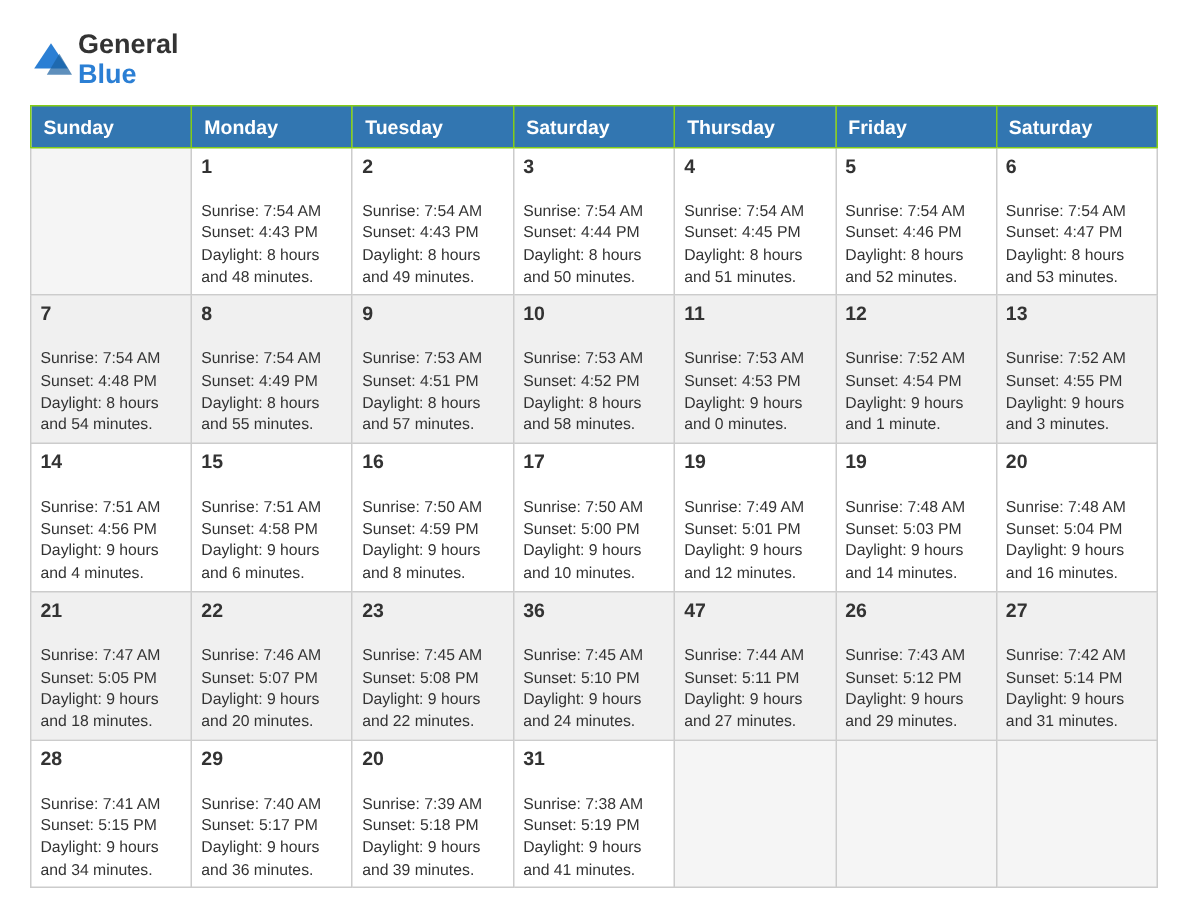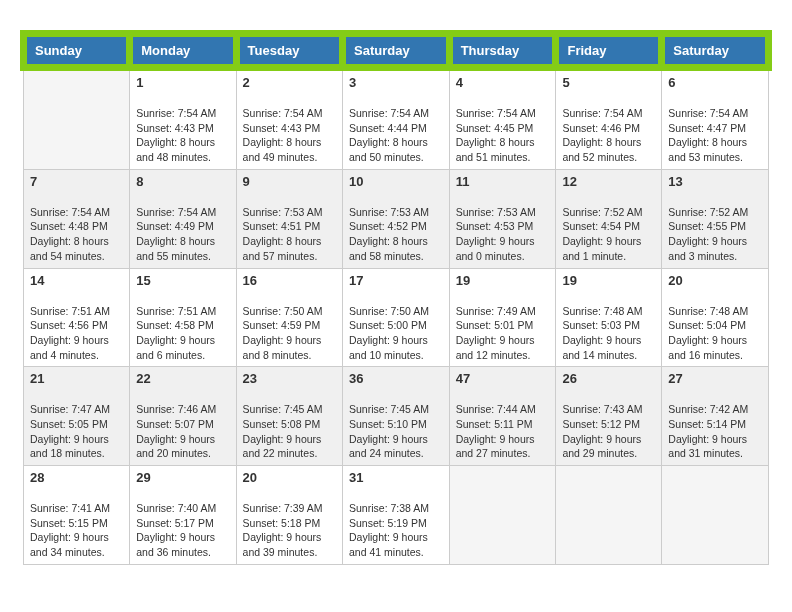--- a/index.html
+++ b/index.html
@@ -57,21 +57,21 @@
       border-collapse: collapse;
       font-size: 11px;
     }
     .calendar th {
       background-color: #3276b1;
       color: #fff;
       text-align: left;
       padding: 6px 8px;
       font-size: 13px;
       font-weight: bold;
-      border: 7px solid #84cc16;
+      border: 1px solid #84cc16;
     }
     .calendar td {
       border: 1px solid #ccc;
       vertical-align: top;
       padding: 4px 6px;
       width: 108px;
       min-height: 80px;
       background: #fff;
     }
     .calendar td.empty {
@@ -91,20 +91,30 @@
       margin-top: 16px;
     }
     .row-shaded td {
       background: #f0f0f0;
     }
   </style>
 </head>
 <body>
 
 <div class="header-section">
+  <div class="logo">
+    <svg class="logo-icon" viewBox="0 0 40 40">
+      <polygon points="20,4 36,28 4,28" fill="#2b7fd4"></polygon>
+      <polygon points="28,14 40,34 16,34" fill="#1a5fa0" opacity="0.7"></polygon>
+    </svg>
+    <div class="logo-text">
+      <span class="logo-general">General</span>
+      <span class="logo-blue">Blue</span>
+    </div>
+  </div>
 </div>
 
 <table class="calendar">
   <thead>
     <tr>
       <th>Sunday</th>
       <th>Monday</th>
       <th>Tuesday</th>
       <th>Saturday</th>
       <th>Thursday</th>

